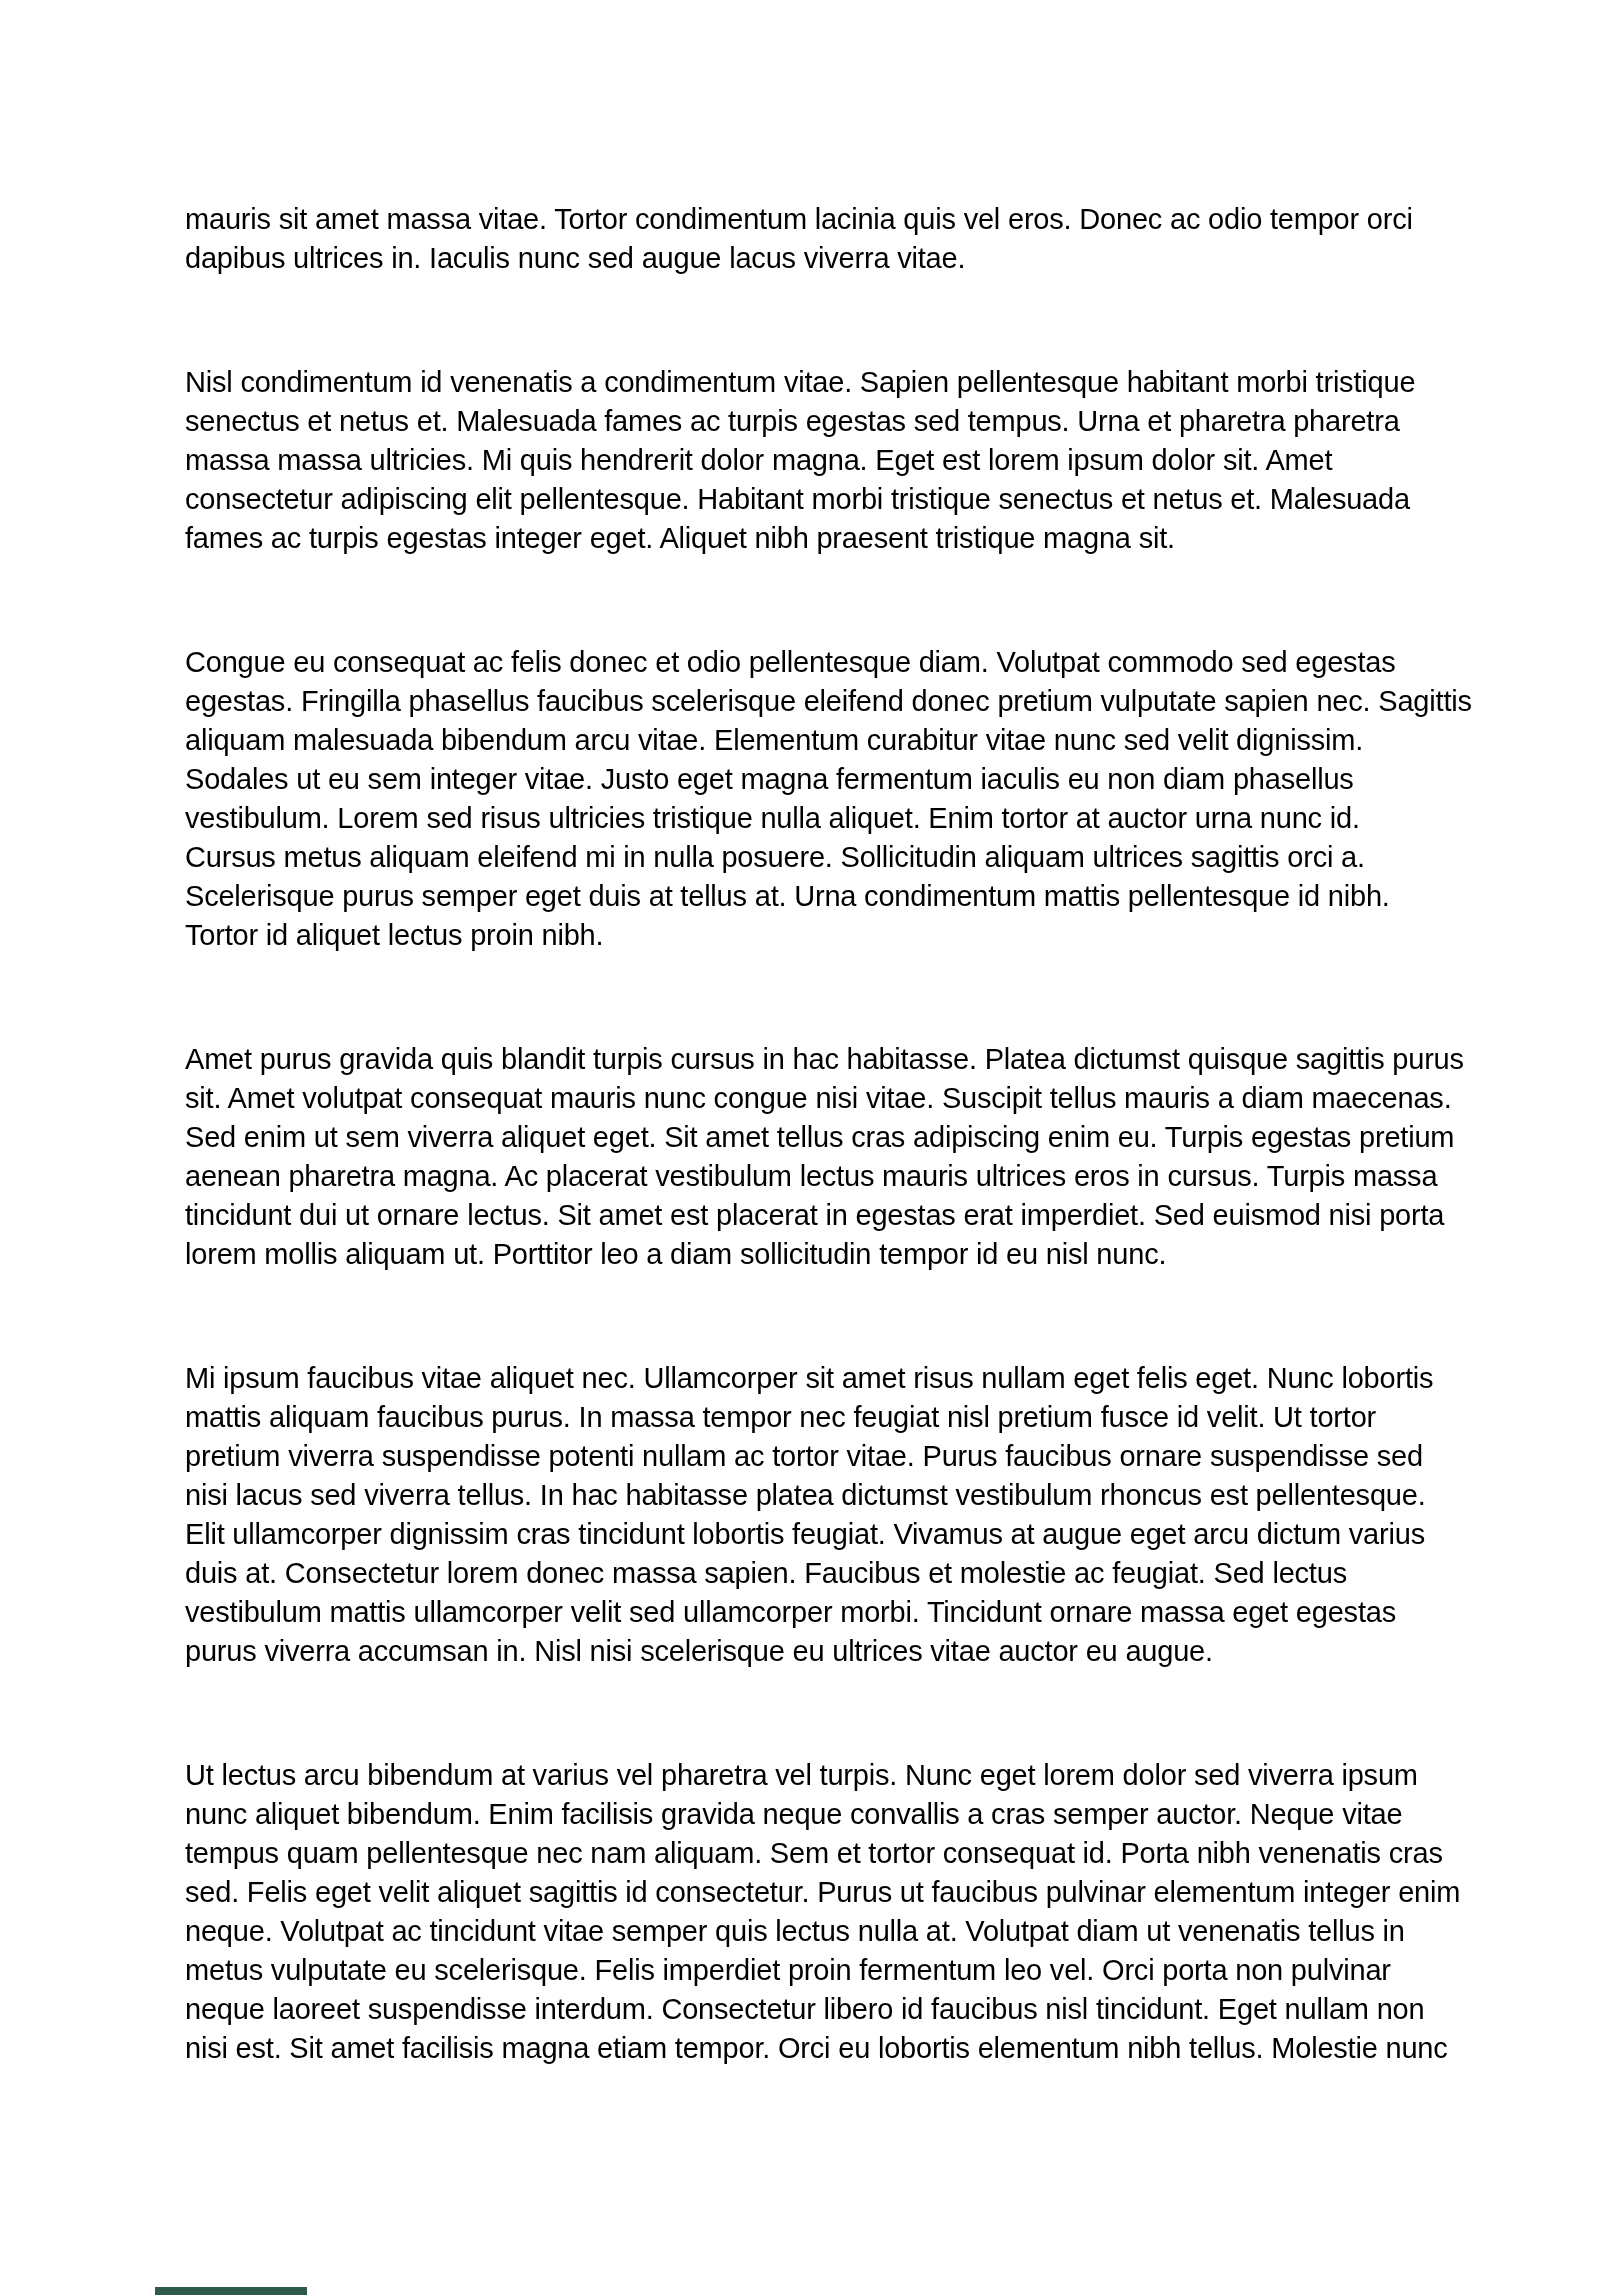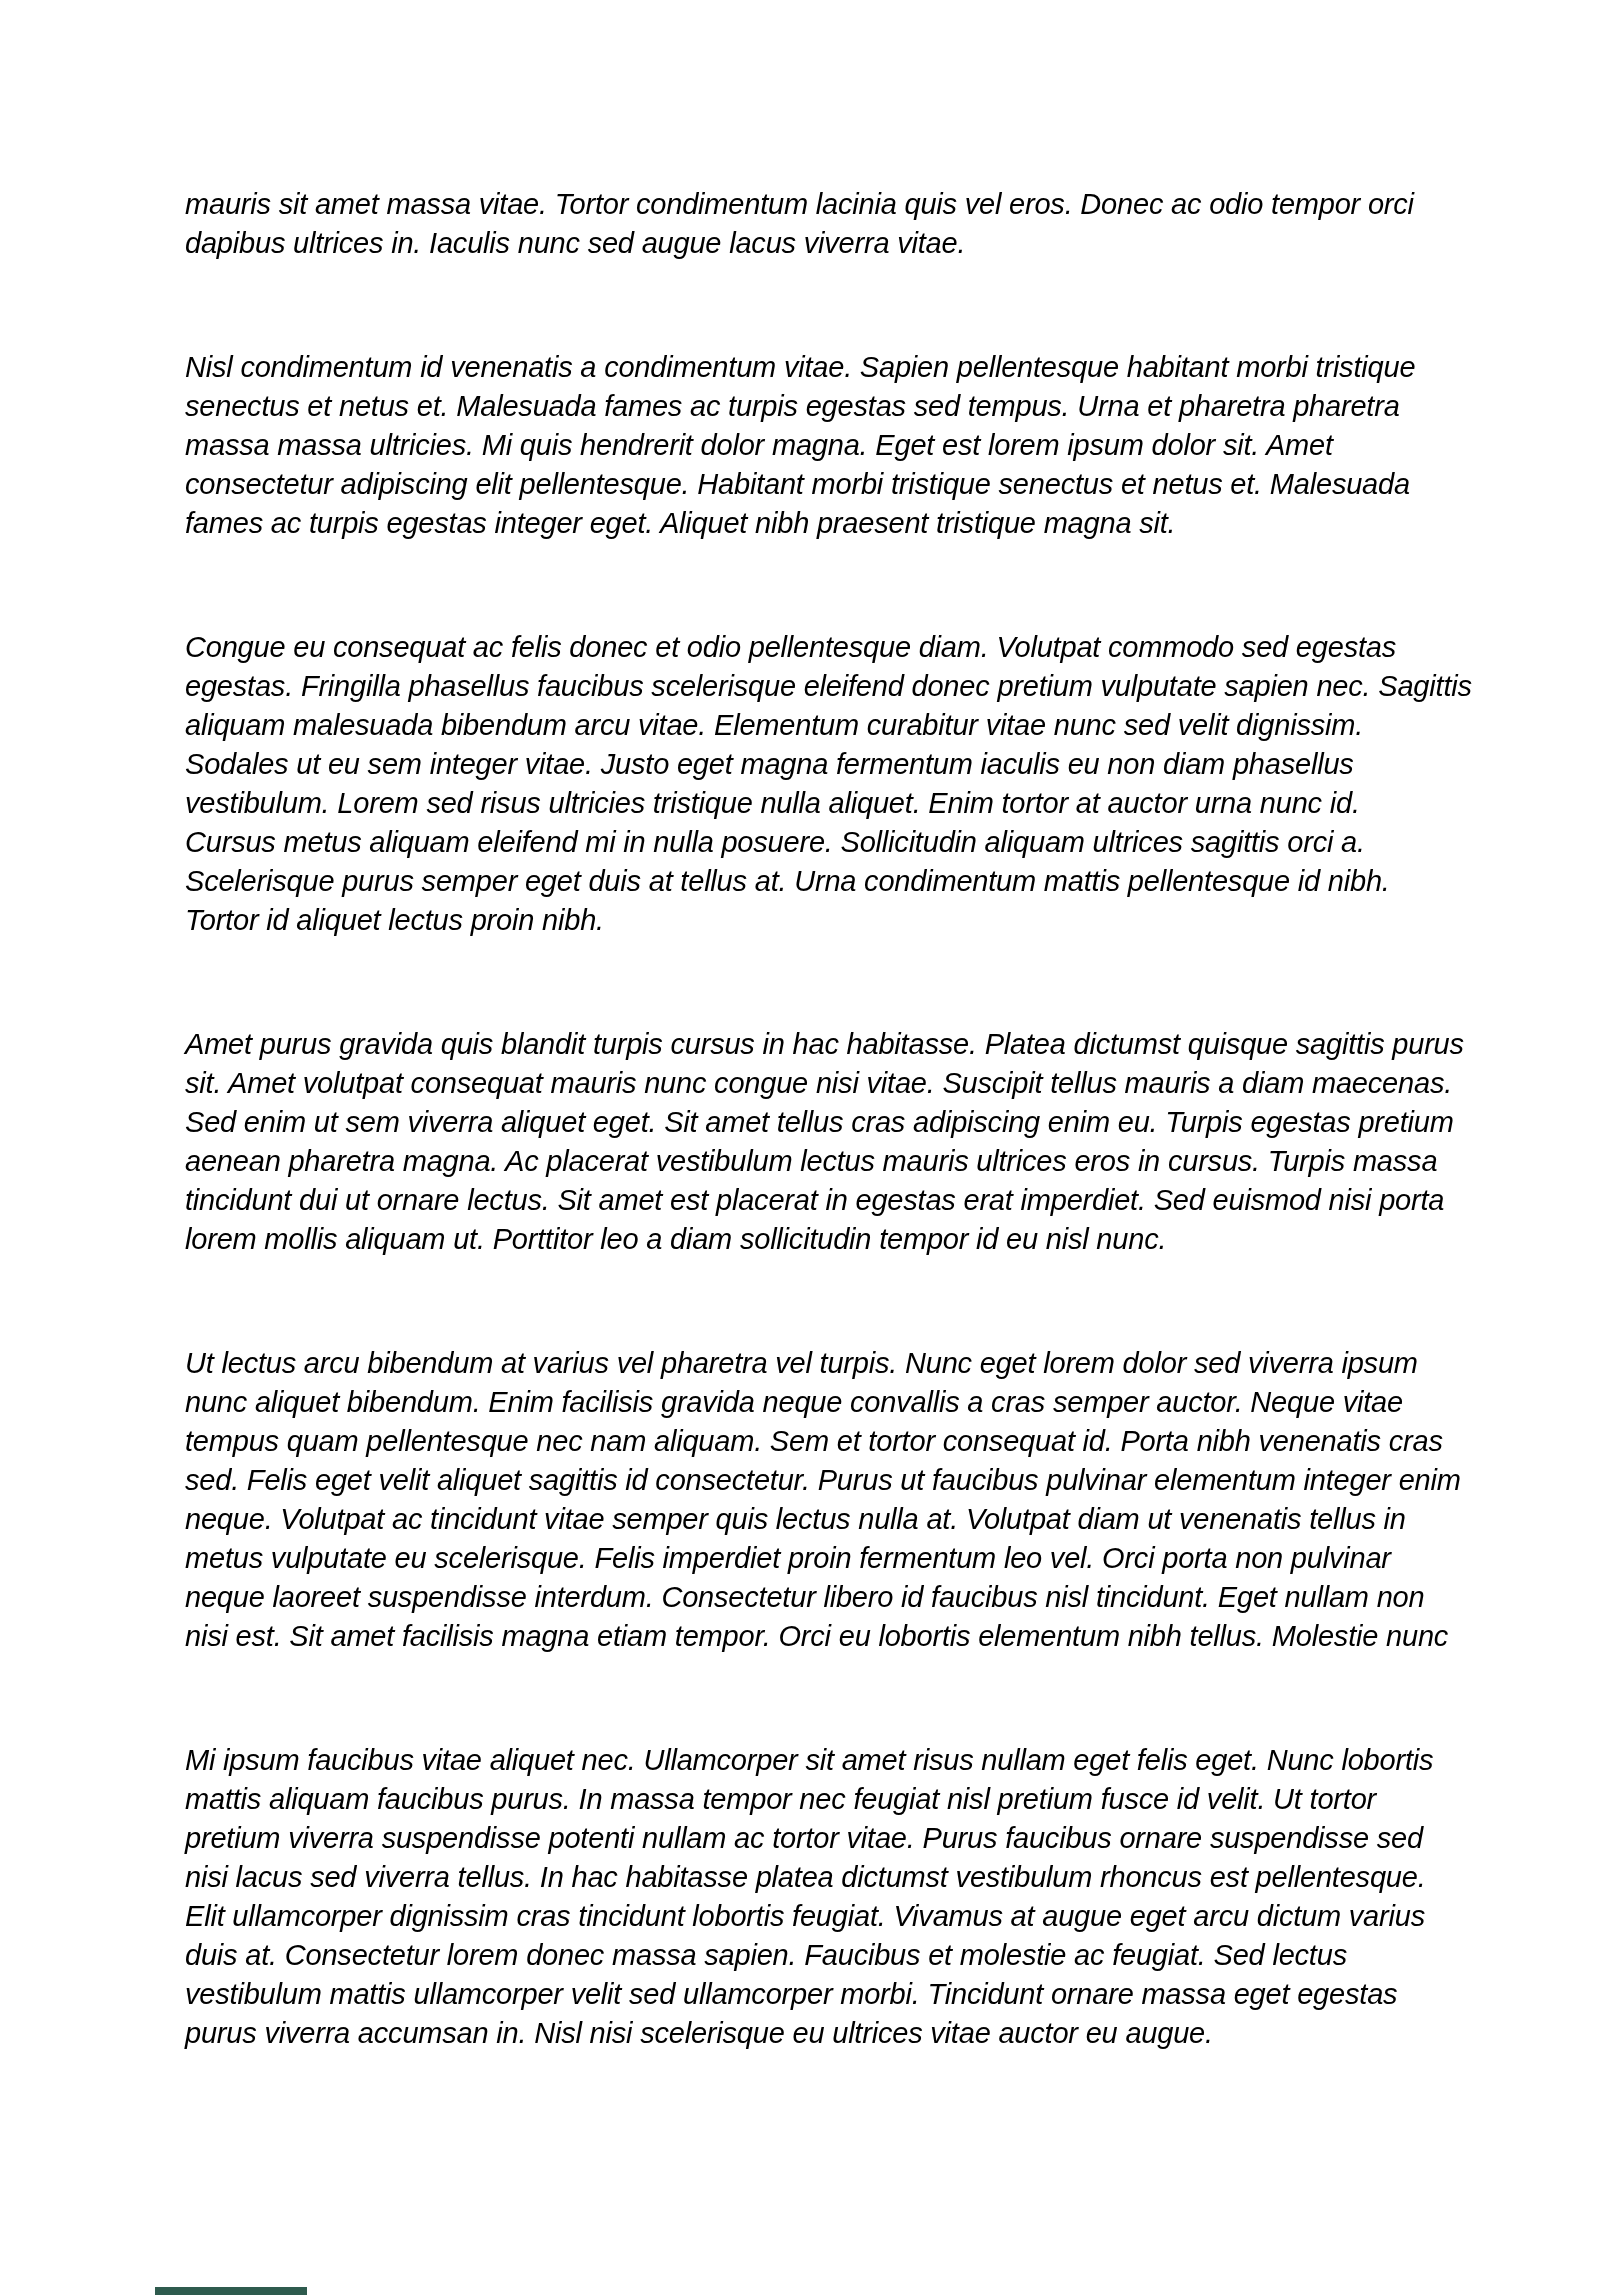--- a/index.html
+++ b/index.html
@@ -11,23 +11,22 @@
     position: relative;
     width: 1623px;
     height: 2295px;
     background: #ffffff;
     overflow: hidden;
     font-family: "Liberation Sans", sans-serif;
   }
   .text-block {
     position: absolute;
     left: 185px;
-    top: 185px;
+    top: 200px;
     width: 1302px;
-    font-style: italic;
   }
   .para {
     margin: 0 0 85px 0;
     font-size: 29px;
     line-height: 39px;
     letter-spacing: -0.2px;
     color: #000000;
     white-space: pre-line;
     text-align: left;
   }
@@ -59,32 +58,32 @@
 vestibulum. Lorem sed risus ultricies tristique nulla aliquet. Enim tortor at auctor urna nunc id.
 Cursus metus aliquam eleifend mi in nulla posuere. Sollicitudin aliquam ultrices sagittis orci a.
 Scelerisque purus semper eget duis at tellus at. Urna condimentum mattis pellentesque id nibh.
 Tortor id aliquet lectus proin nibh.</p>
     <p class="para">Amet purus gravida quis blandit turpis cursus in hac habitasse. Platea dictumst quisque sagittis purus
 sit. Amet volutpat consequat mauris nunc congue nisi vitae. Suscipit tellus mauris a diam maecenas.
 Sed enim ut sem viverra aliquet eget. Sit amet tellus cras adipiscing enim eu. Turpis egestas pretium
 aenean pharetra magna. Ac placerat vestibulum lectus mauris ultrices eros in cursus. Turpis massa
 tincidunt dui ut ornare lectus. Sit amet est placerat in egestas erat imperdiet. Sed euismod nisi porta
 lorem mollis aliquam ut. Porttitor leo a diam sollicitudin tempor id eu nisl nunc.</p>
+    <p class="para">Mi ipsum faucibus vitae aliquet nec. Ullamcorper sit amet risus nullam eget felis eget. Nunc lobortis
+mattis aliquam faucibus purus. In massa tempor nec feugiat nisl pretium fusce id velit. Ut tortor
+pretium viverra suspendisse potenti nullam ac tortor vitae. Purus faucibus ornare suspendisse sed
+nisi lacus sed viverra tellus. In hac habitasse platea dictumst vestibulum rhoncus est pellentesque.
+Elit ullamcorper dignissim cras tincidunt lobortis feugiat. Vivamus at augue eget arcu dictum varius
+duis at. Consectetur lorem donec massa sapien. Faucibus et molestie ac feugiat. Sed lectus
+vestibulum mattis ullamcorper velit sed ullamcorper morbi. Tincidunt ornare massa eget egestas
+purus viverra accumsan in. Nisl nisi scelerisque eu ultrices vitae auctor eu augue.</p>
     <p class="para">Ut lectus arcu bibendum at varius vel pharetra vel turpis. Nunc eget lorem dolor sed viverra ipsum
 nunc aliquet bibendum. Enim facilisis gravida neque convallis a cras semper auctor. Neque vitae
 tempus quam pellentesque nec nam aliquam. Sem et tortor consequat id. Porta nibh venenatis cras
 sed. Felis eget velit aliquet sagittis id consectetur. Purus ut faucibus pulvinar elementum integer enim
 neque. Volutpat ac tincidunt vitae semper quis lectus nulla at. Volutpat diam ut venenatis tellus in
 metus vulputate eu scelerisque. Felis imperdiet proin fermentum leo vel. Orci porta non pulvinar
 neque laoreet suspendisse interdum. Consectetur libero id faucibus nisl tincidunt. Eget nullam non
 nisi est. Sit amet facilisis magna etiam tempor. Orci eu lobortis elementum nibh tellus. Molestie nunc</p>
-    <p class="para">Mi ipsum faucibus vitae aliquet nec. Ullamcorper sit amet risus nullam eget felis eget. Nunc lobortis
-mattis aliquam faucibus purus. In massa tempor nec feugiat nisl pretium fusce id velit. Ut tortor
-pretium viverra suspendisse potenti nullam ac tortor vitae. Purus faucibus ornare suspendisse sed
-nisi lacus sed viverra tellus. In hac habitasse platea dictumst vestibulum rhoncus est pellentesque.
-Elit ullamcorper dignissim cras tincidunt lobortis feugiat. Vivamus at augue eget arcu dictum varius
-duis at. Consectetur lorem donec massa sapien. Faucibus et molestie ac feugiat. Sed lectus
-vestibulum mattis ullamcorper velit sed ullamcorper morbi. Tincidunt ornare massa eget egestas
-purus viverra accumsan in. Nisl nisi scelerisque eu ultrices vitae auctor eu augue.</p>
   </div>
   <div class="page-bottom-bar" style="background: rgb(46, 91, 78);"></div>
 </div>
 
 
 </body></html>

